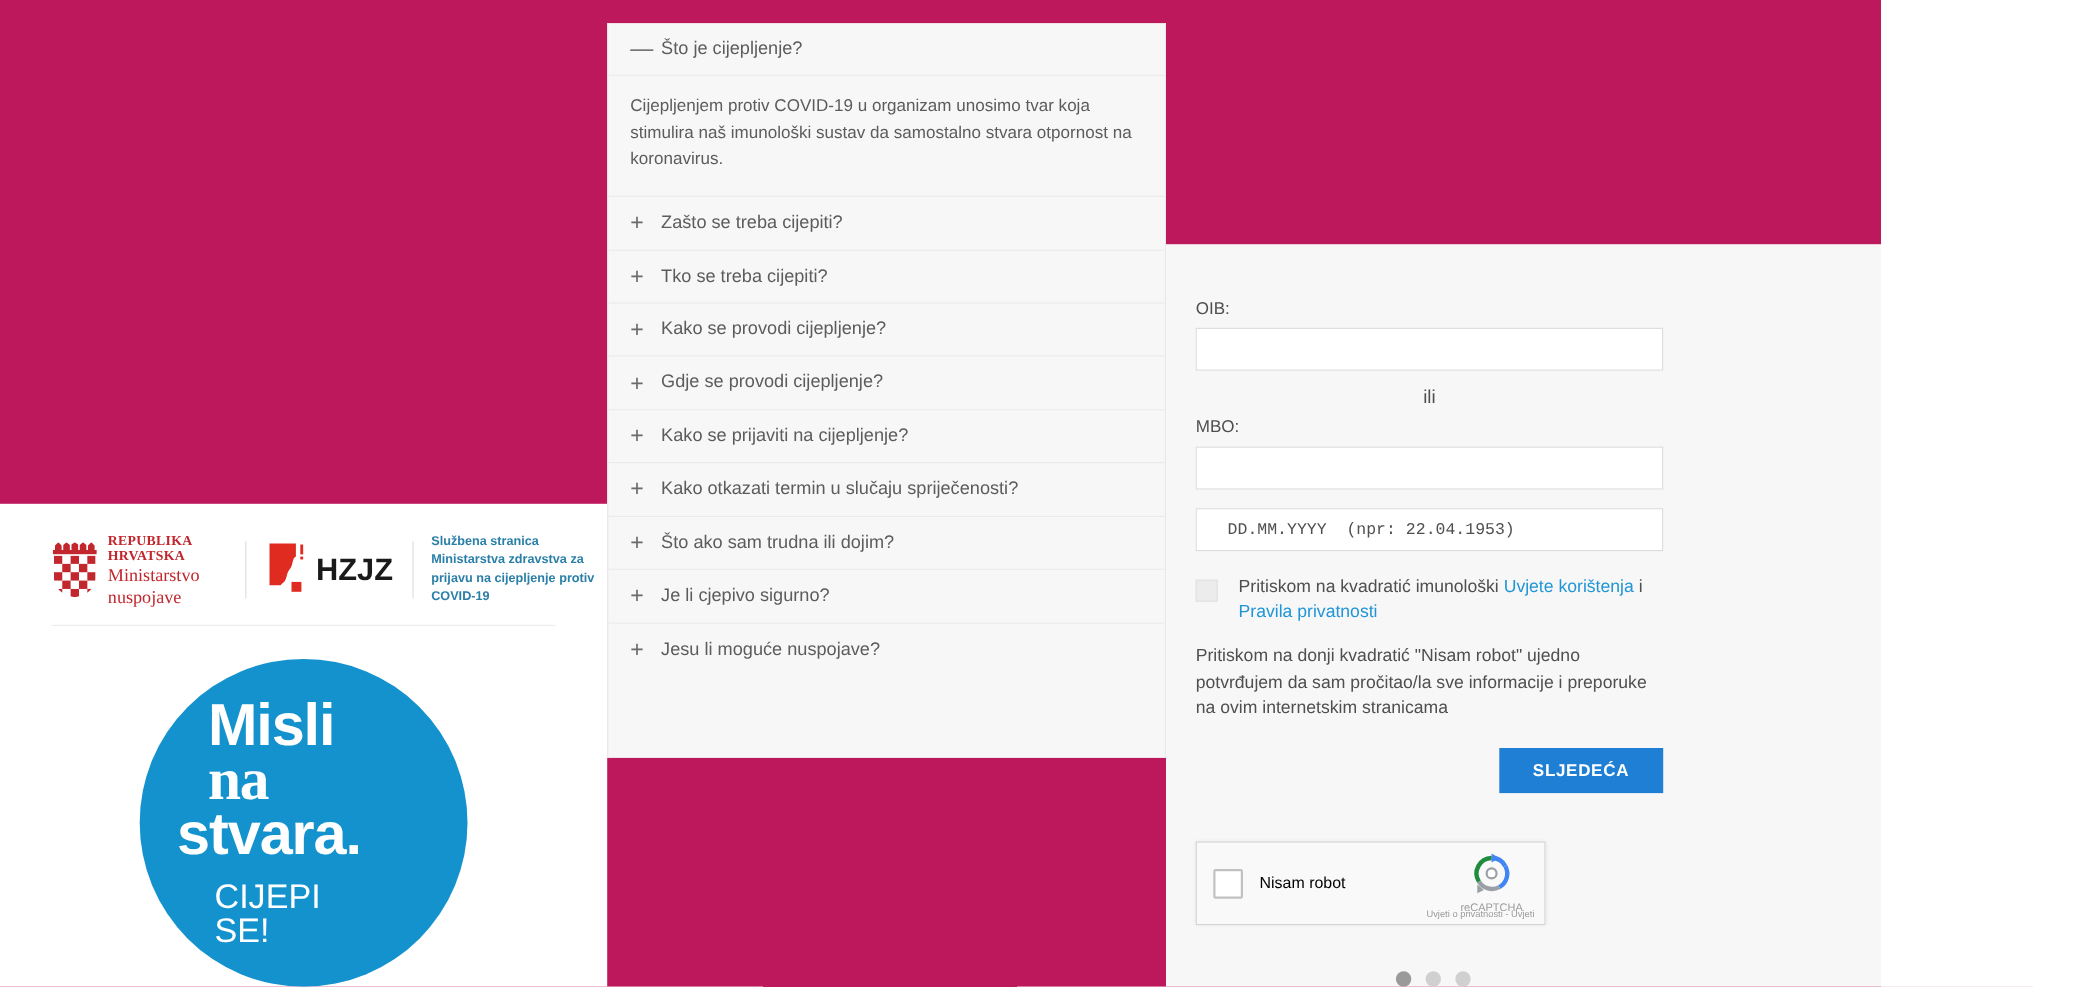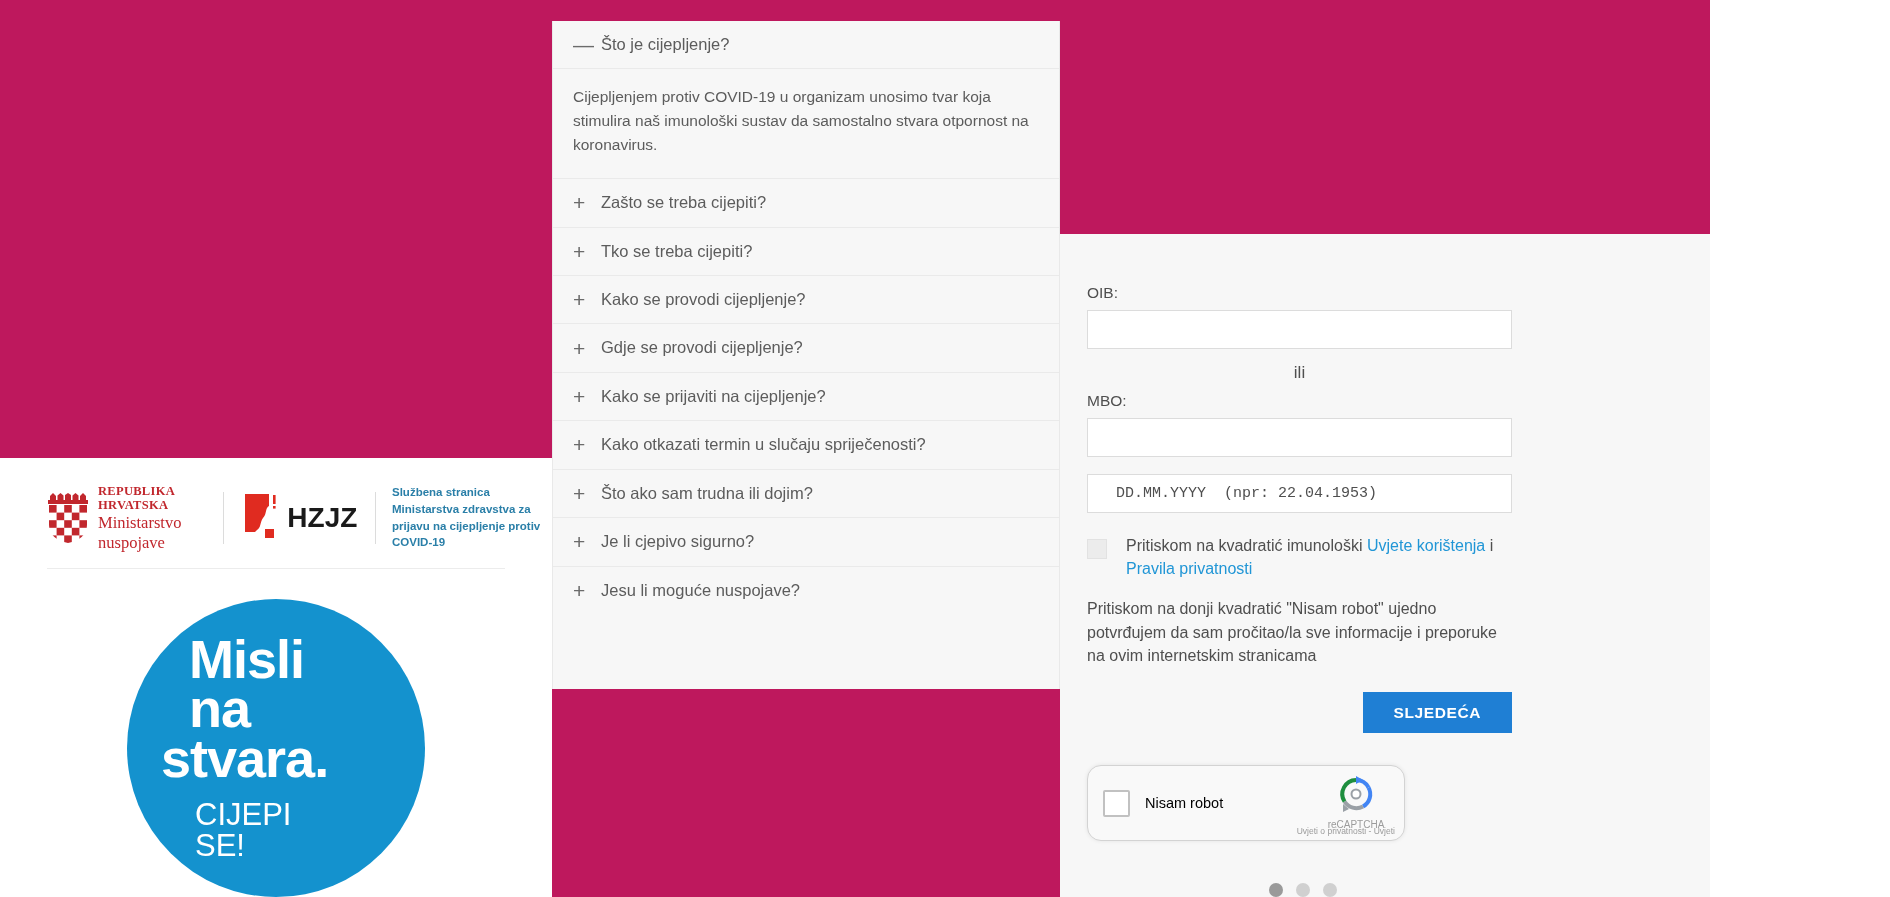--- a/index.html
+++ b/index.html
@@ -161,21 +161,21 @@
   .misli-text {
     position: absolute;
     left: 62px;
     top: 38px;
     color: #ffffff;
     font-weight: bold;
     line-height: .84;
     letter-spacing: -1px;
   }
   .misli-text .m1 { font-size: 54px; display: block; }
-  .misli-text .m2 { font-size: 54px; display: block; margin-top: 4px;}
+  .misli-text .m2 { font-size: 54px; display: block; margin-top: 4px; font-family: Liberation Serif, serif;}
   .misli-text .m3 { font-size: 54px; display: block; margin-top: 4px; margin-left:-28px;}
   .misli-small {
     position: absolute;
     left: 68px;
     top: 200px;
     color: #ffffff;
     font-size: 31px;
     font-weight: 400;
     line-height: 1.0;
     letter-spacing: 0px;
@@ -314,26 +314,26 @@
     font-weight: bold;
     letter-spacing: .6px;
     border: 0;
     padding: 0 31px;
     height: 41px;
     cursor: pointer;
     font-family: "Liberation Sans", sans-serif;
   }
 
   .recaptcha {
-    margin-top: 32px;
+    margin-top: 44px;
     width: 318px;
     height: 76px;
     background: #f9f9f9;
     border: 1px solid #d3d3d3;
-    border-radius: 14px;
+    border-radius: 0;
     box-shadow: 0 0 4px rgba(0,0,0,.08);
     position: relative;
     display: flex;
     align-items: center;
   }
   .rc-box {
     width: 27px; height: 27px;
     background: #ffffff;
     border: 2px solid #c1c1c1;
     border-radius: 2px;

